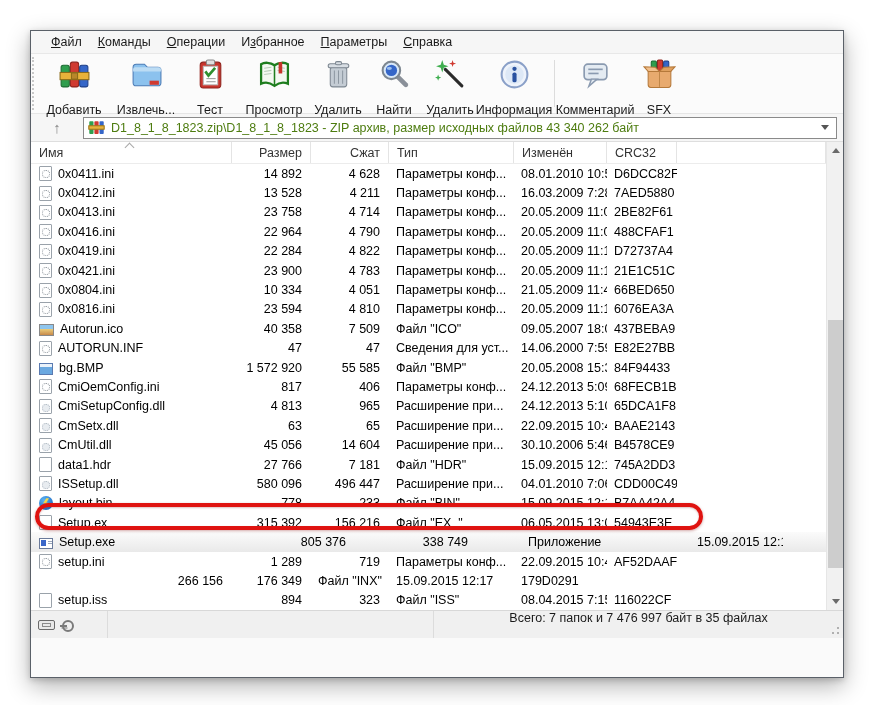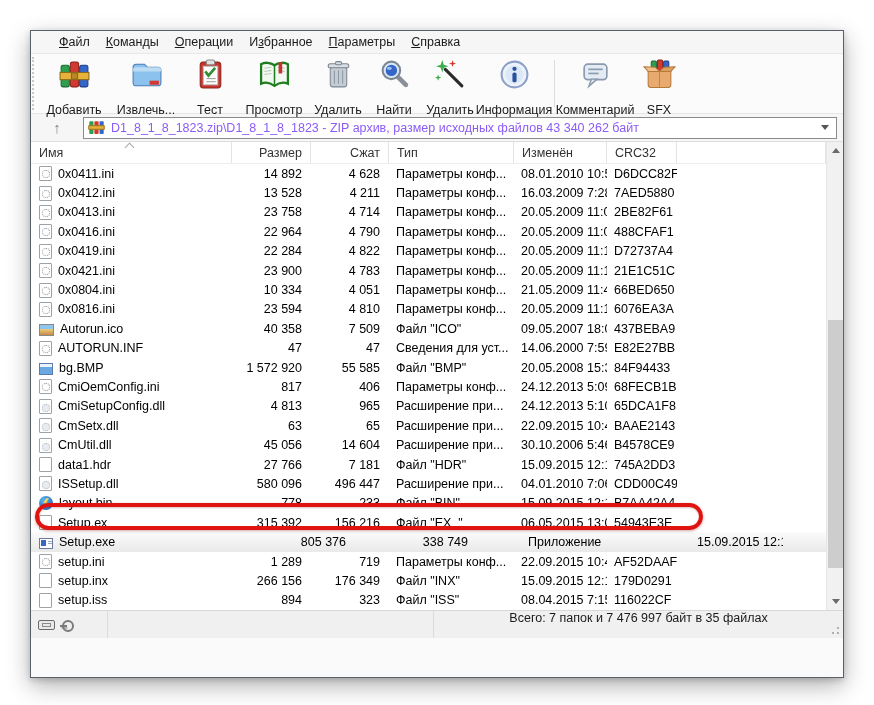--- a/index.html
+++ b/index.html
@@ -19,37 +19,37 @@
   .winbtn.min span { display:block; width:11px; height:0; border-top:1px solid #f2f3f5; }
   .winbtn.close { font-size:18px; }
   
   .books { position:relative; width:17px; height:15px; display:inline-block; }
   .books i { position:absolute; top:0; bottom:0; width:5px; border-radius:1px; }
   .books i:nth-child(1){ left:0;  background:#2f9e4e; }
   .books i:nth-child(2){ left:6px; background:#d03a31; }
   .books i:nth-child(3){ left:12px; background:#3566c8; }
   .books b { position:absolute; left:-1px; right:-1px; top:5px; height:5px; background:#e8b23a; border:1px solid #8a6a18; }
   
-  .menubar { height:23px; background:#f6f6f6; display:flex; align-items:center; padding-left:20px; border-bottom:1px solid #e8e8e8; }
+  .menubar { height:23px; background:#f6f6f6; display:flex; align-items:center; padding-left:12px; border-bottom:1px solid #e8e8e8; }
   .menu-item { font-size:12.5px; color:#1a1a1a; padding:3px 8px; white-space:nowrap; }
   .menu-item u { text-decoration:underline; }
   
   .toolbar { height:60px; background:#fbfbfb; display:flex; align-items:stretch; border-bottom:1px solid #e6e6e6; position:relative; }
   .grip { width:5px; margin:3px 1px; border-left:2px dotted #c9c9c9; }
   .tb-btn { width:72px; display:flex; flex-direction:column; align-items:center; justify-content:flex-start; padding-top:4px; }
   .tb-btn.narrow { width:56px; }
   .tb-btn svg { width:33px; height:33px; }
   .tb-label { font-size:12.5px; color:#1a1a1a; margin-top:8px; white-space:nowrap; }
   .tb-sep { width:1px; background:#dcdcdc; margin:6px 4px; }
   
   .addr-row { height:28px; background:#f6f6f6; display:flex; align-items:center; border-bottom:1px solid #dedede; padding:0 4px 0 0; }
   .up-btn { width:30px; height:22px; margin:0 4px; display:flex; align-items:center; justify-content:center; color:#8a8a8a; font-size:15px; }
   .combo { flex:1 1 auto; height:22px; background:#fff; border:1px solid #8a8a8a; display:flex; align-items:center; padding:0 4px; margin-right:2px; }
   .combo .books { transform:scale(.85); margin-right:6px; }
-  .combo-text { flex:1 1 auto; font-size:12.5px; color:#8b5cf6; white-space:nowrap; overflow:hidden; }
+  .combo-text { flex:1 1 auto; font-size:12.5px; color:#4d7c0f; white-space:nowrap; overflow:hidden; }
   .combo-arrow { width:0; height:0; border-left:4px solid transparent; border-right:4px solid transparent; border-top:5px solid #555; margin:0 3px; }
   
   .main { position:relative; height:468px; background:#fff; }
   .grid-row { display:grid; grid-template-columns:201px 79px 78px 125px 93px 70px 1fr; align-items:center; }
   .thead { height:22px; border-bottom:1px solid #ececec; background:#fff; font-size:12.5px; color:#333; margin-right:17px; }
   .thead .th { height:100%; display:flex; align-items:center; border-right:1px solid #e4e4e4; padding:0 8px; position:relative; }
   .thead .th.r { justify-content:flex-end; }
   .sort-caret { position:absolute; left:95px; top:2px; width:7px; height:7px; border-left:1.5px solid #a8a8a8; border-top:1.5px solid #a8a8a8; transform:rotate(45deg); }
   .tlist { position:absolute; top:22px; left:0; right:17px; bottom:0; overflow:hidden; }
   .trow { height:19.4px; font-size:12.5px; color:#000; }
@@ -515,24 +515,20 @@
             <span class="c-name">setup.ini</span>
           </div>
     <div class="c-size">1 289</div>
     <div class="c-packed">719</div>
     <div class="c-type">Параметры конф...</div>
     <div class="c-mod">22.09.2015 10:43</div>
     <div class="c-crc">AF52DAAF</div>
     <div></div>
   </div>
         <div class="grid-row trow">
-    <div class="c-nm">
-            <span class="fi fi-plain"></span>
-            <span class="c-name">setup.inx</span>
-          </div>
     <div class="c-size">266 156</div>
     <div class="c-packed">176 349</div>
     <div class="c-type">Файл "INX"</div>
     <div class="c-mod">15.09.2015 12:17</div>
     <div class="c-crc">179D0291</div>
     <div></div>
   </div>
         <div class="grid-row trow">
     <div class="c-nm">
             <span class="fi fi-plain"></span>

